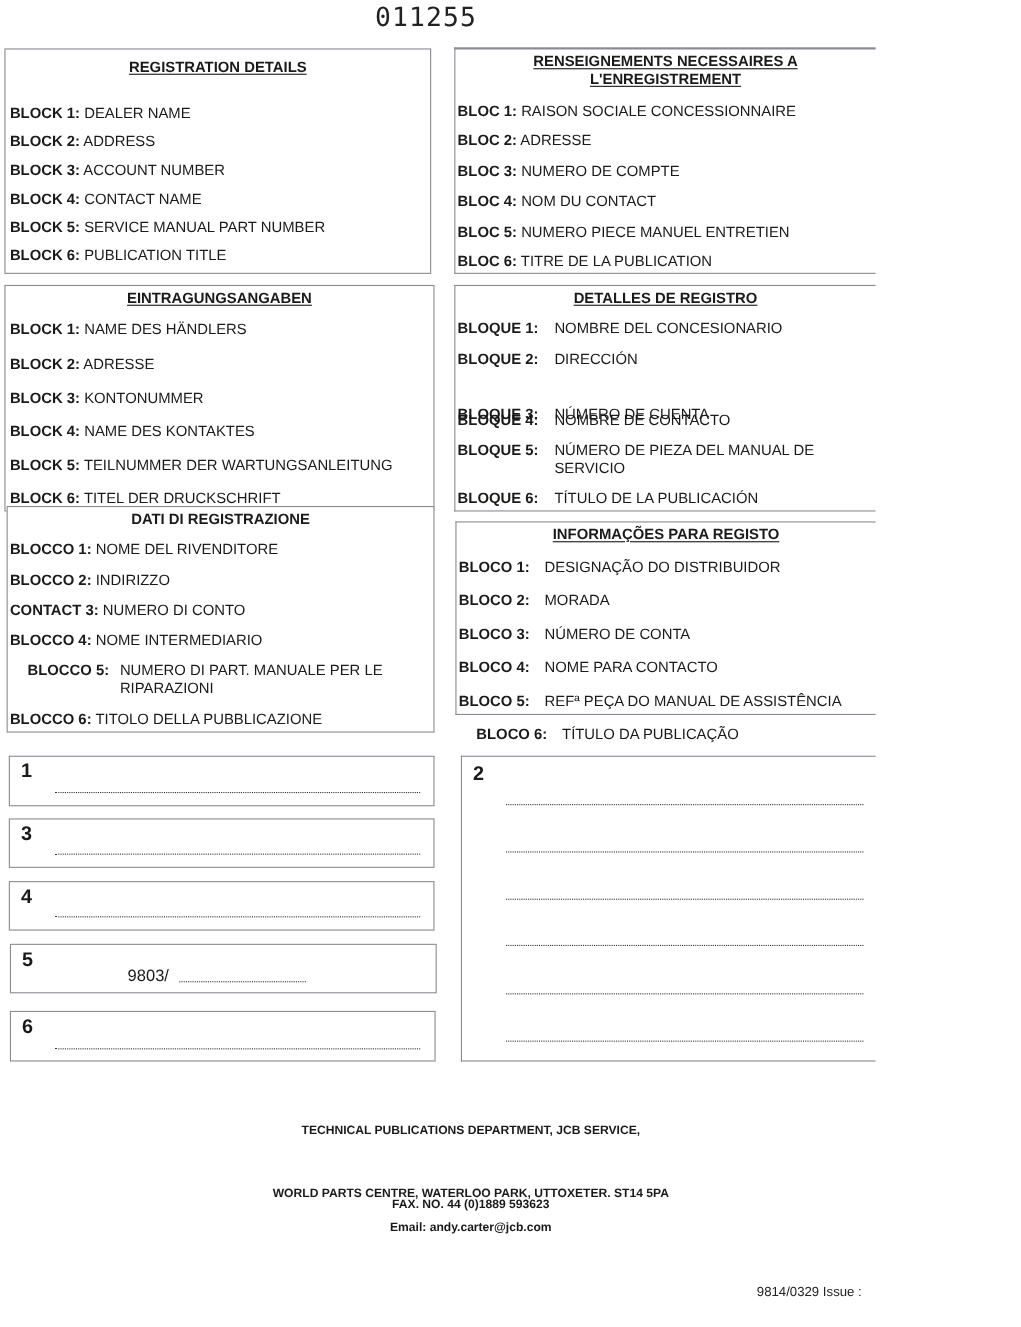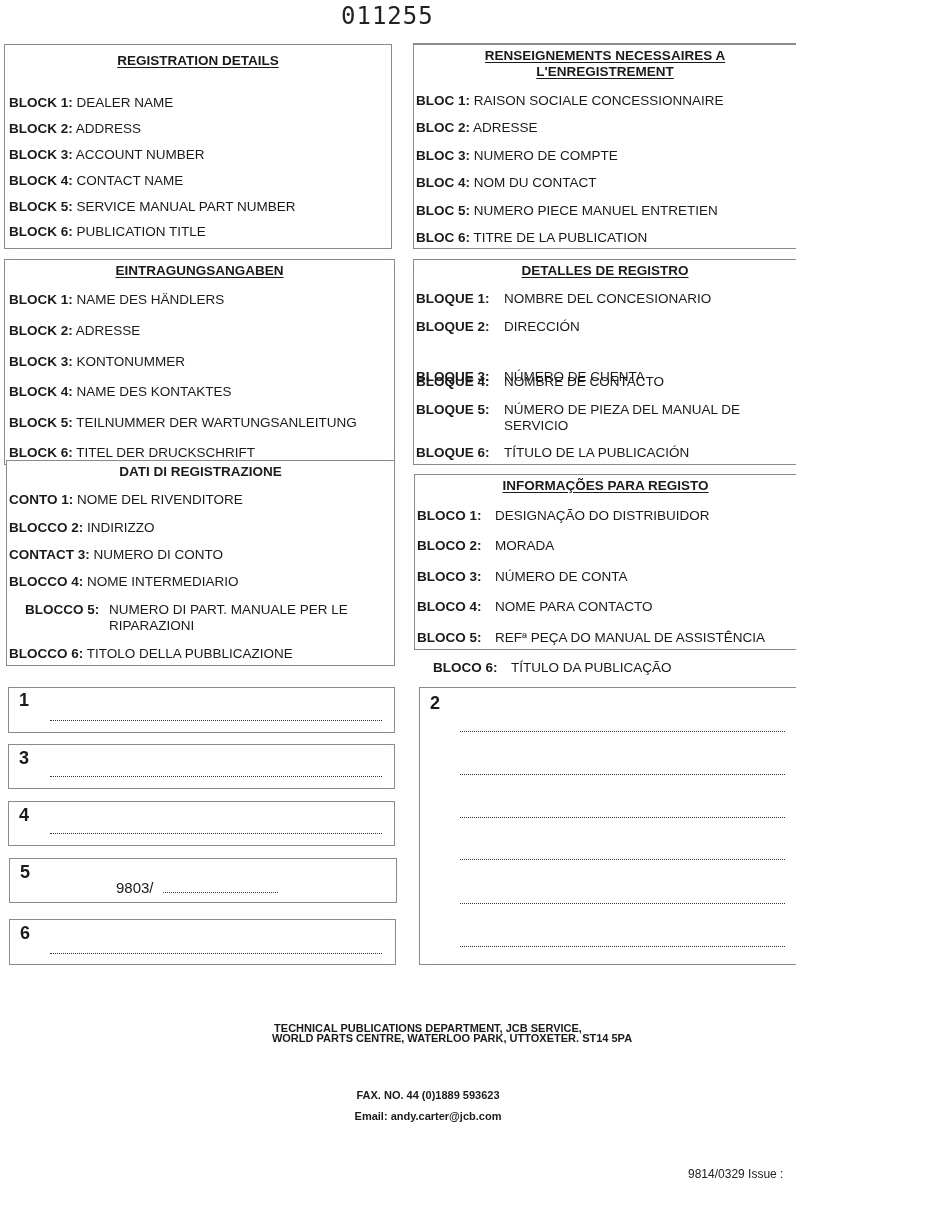--- a/index.html
+++ b/index.html
@@ -62,21 +62,21 @@
     <div class="row" style="top:31px;left:2px;"><b style="display:inline-block;width:88px;">BLOQUE 1:</b><span>NOMBRE DEL CONCESIONARIO</span></div>
     <div class="row" style="top:59px;left:2px;"><b style="display:inline-block;width:88px;">BLOQUE 2:</b><span>DIRECCIÓN</span></div>
     <div class="row" style="top:87px;left:2px;"><b style="display:inline-block;width:88px;margin-top:22px;">BLOQUE 3:</b><span>NÚMERO DE CUENTA</span></div>
     <div class="row" style="top:114px;left:2px;"><b style="display:inline-block;width:88px;">BLOQUE 4:</b><span>NOMBRE DE CONTACTO</span></div>
     <div class="row two-line" style="top:142px;left:2px;"><b style="display:inline-block;width:88px;vertical-align:top;">BLOQUE 5:</b><span class="val" style="width:270px;">NÚMERO DE PIEZA DEL MANUAL DE SERVICIO</span></div>
     <div class="row" style="top:185px;left:2px;"><b style="display:inline-block;width:88px;">BLOQUE 6:</b><span>TÍTULO DE LA PUBLICACIÓN</span></div>
   </div>
 
   <div class="box" style="left:6px;top:460px;width:389px;height:206px;">
     <div class="box-title plain" style="top:3px;">DATI DI REGISTRAZIONE</div>
-    <div class="row" style="top:31px;left:2px;"><b>CONTO 1:</b> <span>NOME DEL RIVENDITORE</span></div>
+    <div class="row" style="top:31px;left:2px;"><b>BLOCCO 1:</b> <span>NOME DEL RIVENDITORE</span></div>
     <div class="row" style="top:59px;left:2px;"><b>BLOCCO 2:</b> <span>INDIRIZZO</span></div>
     <div class="row" style="top:86px;left:2px;"><b>CONTACT 3:</b> <span>NUMERO DI CONTO</span></div>
     <div class="row" style="top:113px;left:2px;"><b>BLOCCO 4:</b> <span>NOME INTERMEDIARIO</span></div>
     <div class="row two-line" style="top:141px;left:2px;"><b style="display:inline-block;width:84px;vertical-align:top;padding-left:16px;">BLOCCO 5:</b><span class="val" style="width:275px;">NUMERO DI PART. MANUALE PER LE RIPARAZIONI</span></div>
     <div class="row" style="top:185px;left:2px;"><b>BLOCCO 6:</b> <span>TITOLO DELLA PUBBLICAZIONE</span></div>
   </div>
 
   <div class="box open-right" style="left:414px;top:474px;width:382px;height:176px;">
     <div class="box-title" style="top:3px;">INFORMAÇÕES PARA REGISTO</div>
     <div class="row" style="top:33px;left:2px;"><b style="display:inline-block;width:78px;">BLOCO 1:</b><span>DESIGNAÇÃO DO DISTRIBUIDOR</span></div>
@@ -117,19 +117,19 @@
     <div class="field-num" style="top:5px;left:10px;">2</div>
     <div class="dots" style="left:40px;width:325px;top:43px;"></div>
     <div class="dots" style="left:40px;width:325px;top:86px;"></div>
     <div class="dots" style="left:40px;width:325px;top:129px;"></div>
     <div class="dots" style="left:40px;width:325px;top:171px;"></div>
     <div class="dots" style="left:40px;width:325px;top:215px;"></div>
     <div class="dots" style="left:40px;width:325px;top:258px;"></div>
   </div>
 
   <div class="footer" style="top:1017px;">TECHNICAL PUBLICATIONS DEPARTMENT, JCB SERVICE,</div>
-  <div class="footer" style="top:1027px;padding-left:24px;">WORLD PARTS CENTRE, WATERLOO PARK, UTTOXETER. ST14 5PA</div>
+  <div class="footer" style="top:1074px;">WORLD PARTS CENTRE, WATERLOO PARK, UTTOXETER. ST14 5PA</div>
   <div class="footer" style="top:1084px;">FAX. NO. 44 (0)1889 593623</div>
   <div class="footer" style="top:1105px;">Email: andy.carter@jcb.com</div>
 
   <div class="issue">9814/0329 Issue :</div>
 
 </div>
 
 </body></html>

